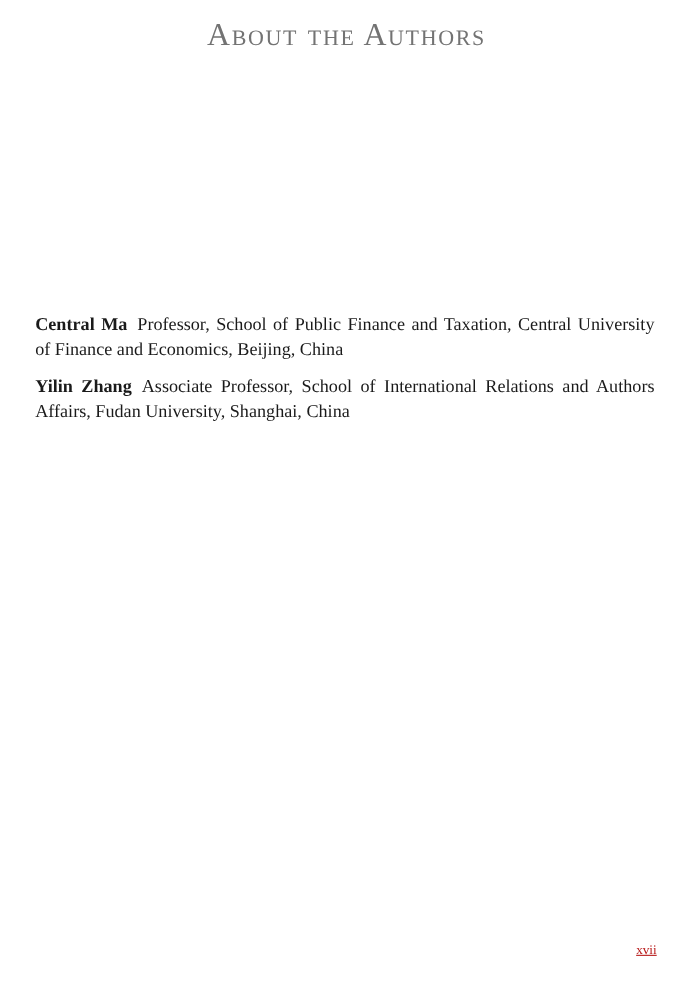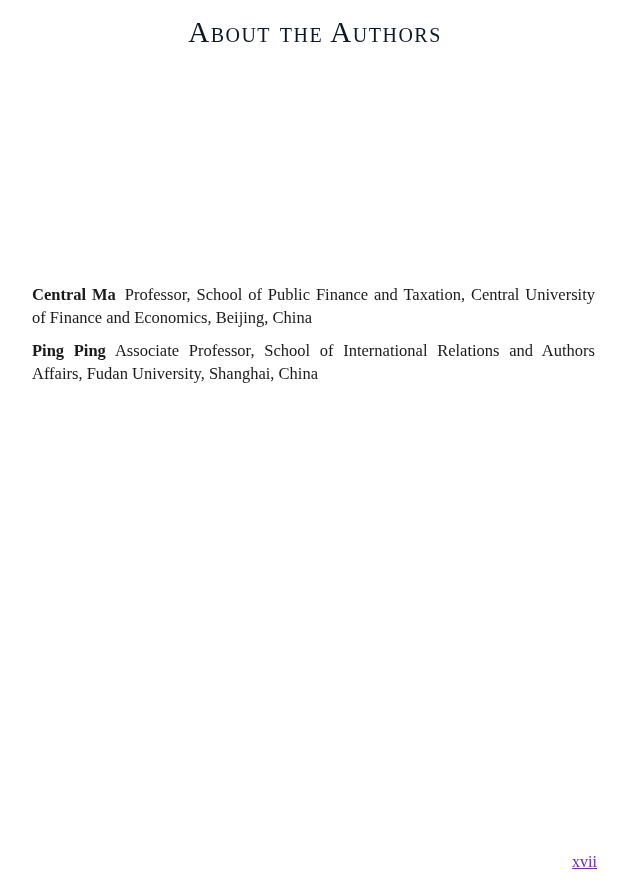--- a/index.html
+++ b/index.html
@@ -23,21 +23,21 @@
   .page-title {
     position: absolute;
     top: 16px;
     left: 0;
     width: 100%;
     text-align: center;
     font-variant: small-caps;
     font-weight: 400;
     font-size: 29px;
     letter-spacing: 1.5px;
-    color: #0f172a;
+    color: #737373;
   }
 
   .authors {
     position: absolute;
     top: 284px;
     left: 32px;
     width: 563px;
   }
 
   .author-entry {
@@ -50,41 +50,41 @@
 
   .author-name {
     font-weight: 700;
     margin-right: 0.55em;
   }
 
   .page-number {
     position: absolute;
     right: 33px;
     bottom: 23px;
-    font-size: 16px;
-    color: #6d28d9;
+    font-size: 12px;
+    color: #b91c1c;
     text-decoration: underline;
   }
 </style>
 </head>
 <body>
 
 <div class="page">
 
   <h1 class="page-title">About the Authors</h1>
 
   <div class="authors">
 
 
     <p class="author-entry">
       <span class="author-name">Central Ma</span><span>Professor, School of Public Finance and Taxation, Central University of Finance and Economics, Beijing, China</span>
     </p>
 
 
     <p class="author-entry">
-      <span class="author-name">Ping Ping</span><span>Associate Professor, School of International Relations and Authors Affairs, Fudan University, Shanghai, China</span>
+      <span class="author-name">Yilin Zhang</span><span>Associate Professor, School of International Relations and Authors Affairs, Fudan University, Shanghai, China</span>
     </p>
 
   </div>
 
   <div class="page-number">xvii</div>
 
 </div>
 
 </body></html>

